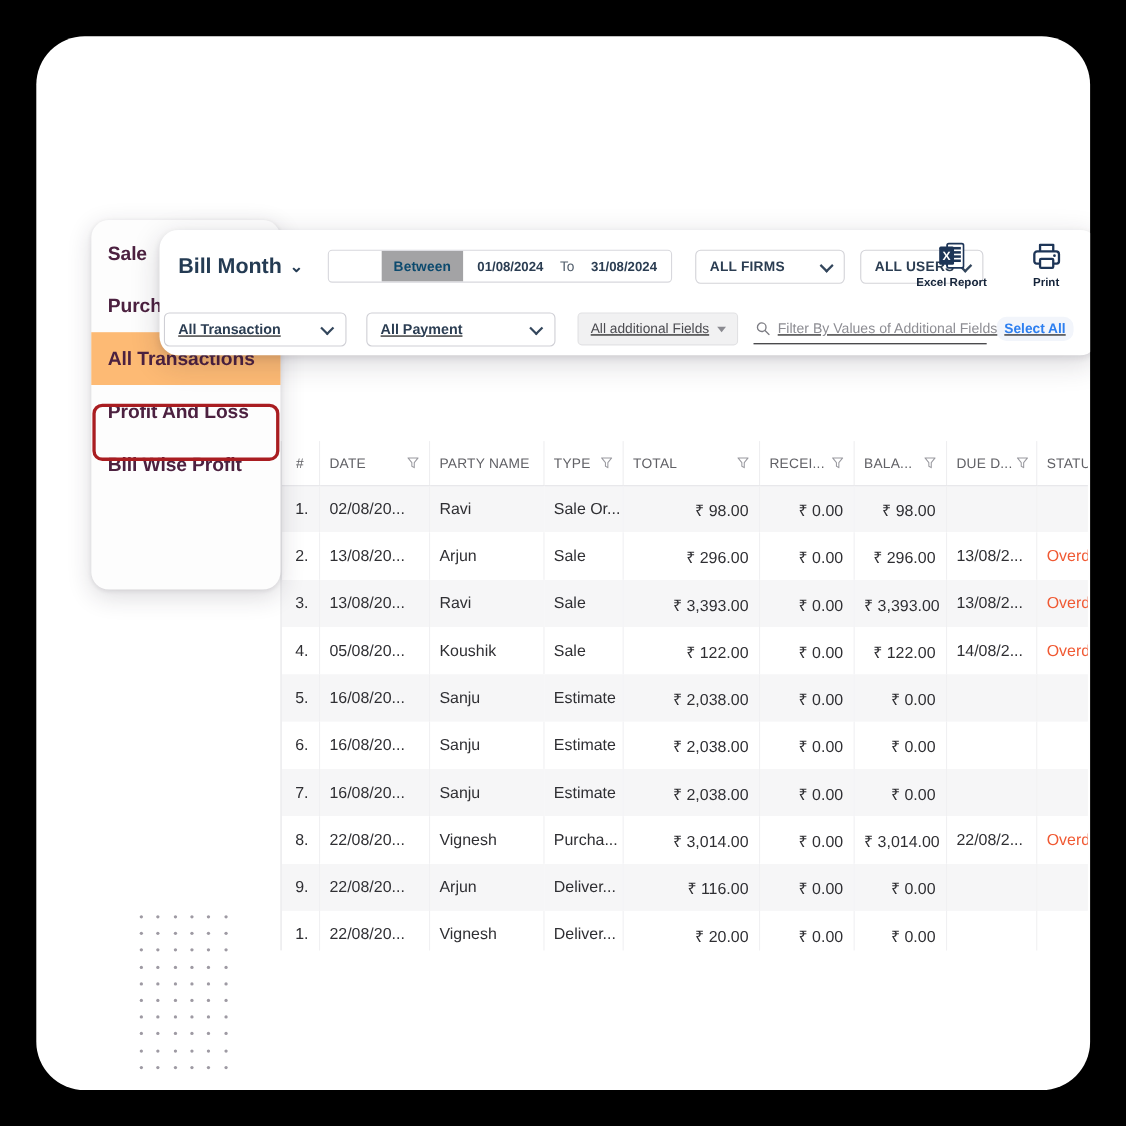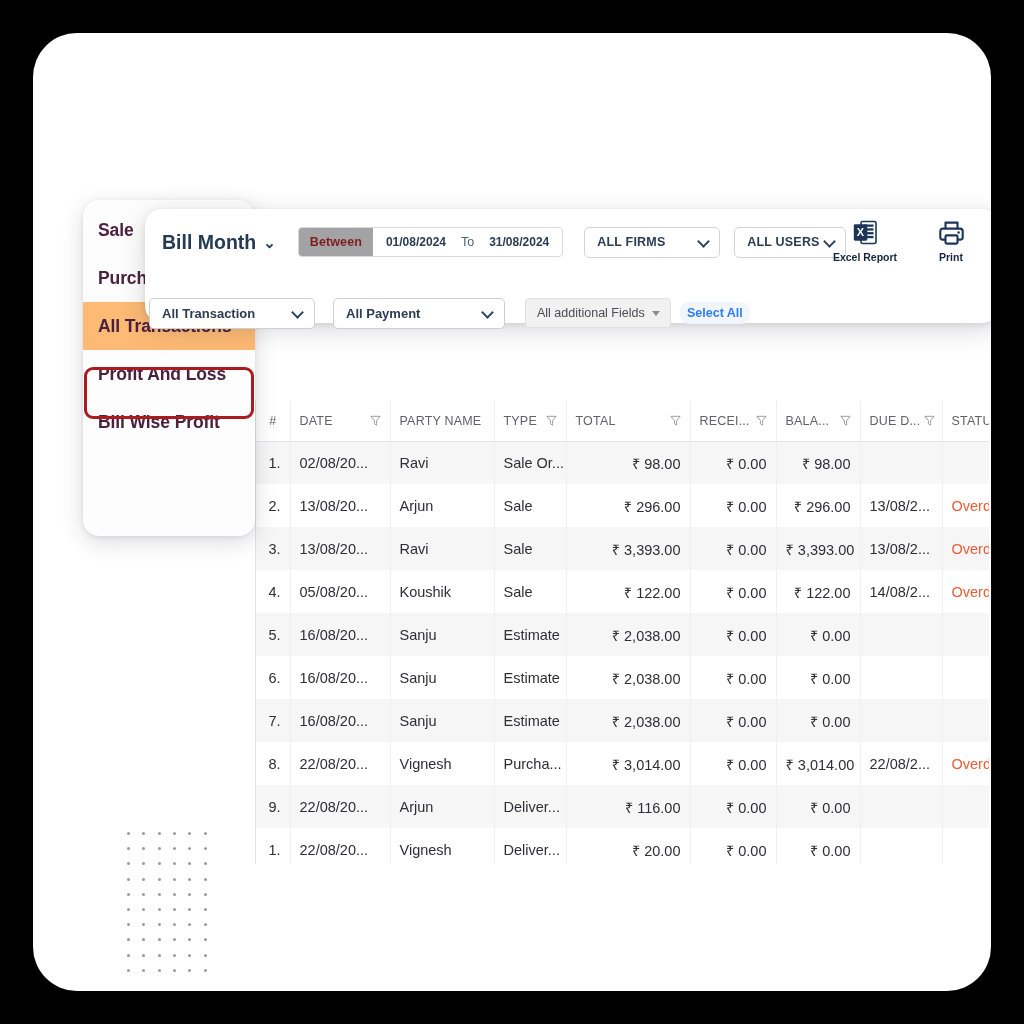--- a/index.html
+++ b/index.html
@@ -143,39 +143,39 @@
   .toolbar-card {
     position: absolute;
     left: 112px; top: 176px;
     width: 854px; height: 114px;
     background: #ffffff;
     border-radius: 17px;
     box-shadow: 0 7px 26px rgba(35,30,45,.17), 0 2px 6px rgba(35,30,45,.10);
   }
   .tb-row { position: absolute; display: flex; align-items: center; }
   .tb-row1 { left: 0; top: 0; height: 66px; width: 854px; padding-left: 17px; }
-  .tb-row2 { left: 0; top: 80px; height: 48px; width: 854px; padding-left: 4px; }
+  .tb-row2 { left: 0; top: 66px; height: 48px; width: 854px; padding-left: 4px; text-decoration: underline; }
 
   .period {
     display: flex; align-items: center; gap: 7px;
     font-size: 19.5px; font-weight: 700; color: #243b53;
     margin-right: 22px; white-space: nowrap;
   }
   .caret-dn { font-size: 15px; font-weight: 700; color: #243b53; line-height: 1; }
 
   .date-group {
     display: flex; align-items: stretch;
     height: 30px;
     border: 1px solid #d8d8dd; border-radius: 4px;
     overflow: hidden; background: #fff;
   }
   .btn-between {
     display: flex; align-items: center; padding: 0 11px;
-    background: #a3a3a5; color: #7f1d1d;
-    font-size: 12.5px; font-weight: 700; letter-spacing: .1px;
+    background: #a3a3a5; color: #0c4a6e;
+    font-size: 12.5px; font-weight: 700; letter-spacing: .1px; margin-left: 48px;
   }
   .date-val {
     display: flex; align-items: center; padding: 0 13px;
     font-size: 12px; font-weight: 700; color: #2b3d52;
   }
   .date-to {
     display: flex; align-items: center; padding: 0 2px;
     font-size: 12.5px; font-weight: 400; color: #54606e;
   }
 
@@ -631,20 +631,29 @@
         </div>
 
         <div class="sel2 pay">
           <span>All Payment</span>
         </div>
 
         <div class="addl">
           <span>All additional Fields</span>
         </div>
 
+        <div class="search-box">
+          <span class="mag">
+            <svg viewBox="0 0 14 14" width="13" height="13">
+              <circle cx="5.9" cy="5.9" r="4.2" fill="none" stroke="#7c7c83" stroke-width="1.3"></circle>
+              <line x1="9.1" y1="9.1" x2="13" y2="13" stroke="#7c7c83" stroke-width="1.3" stroke-linecap="round"></line>
+            </svg>
+          </span>
+          <span class="ph">Filter By Values of Additional Fields</span>
+        </div>
 
         <div class="select-all">Select All</div>
 
       </div>
     </div>
 
   </div>
 </div>
 
 </body></html>

